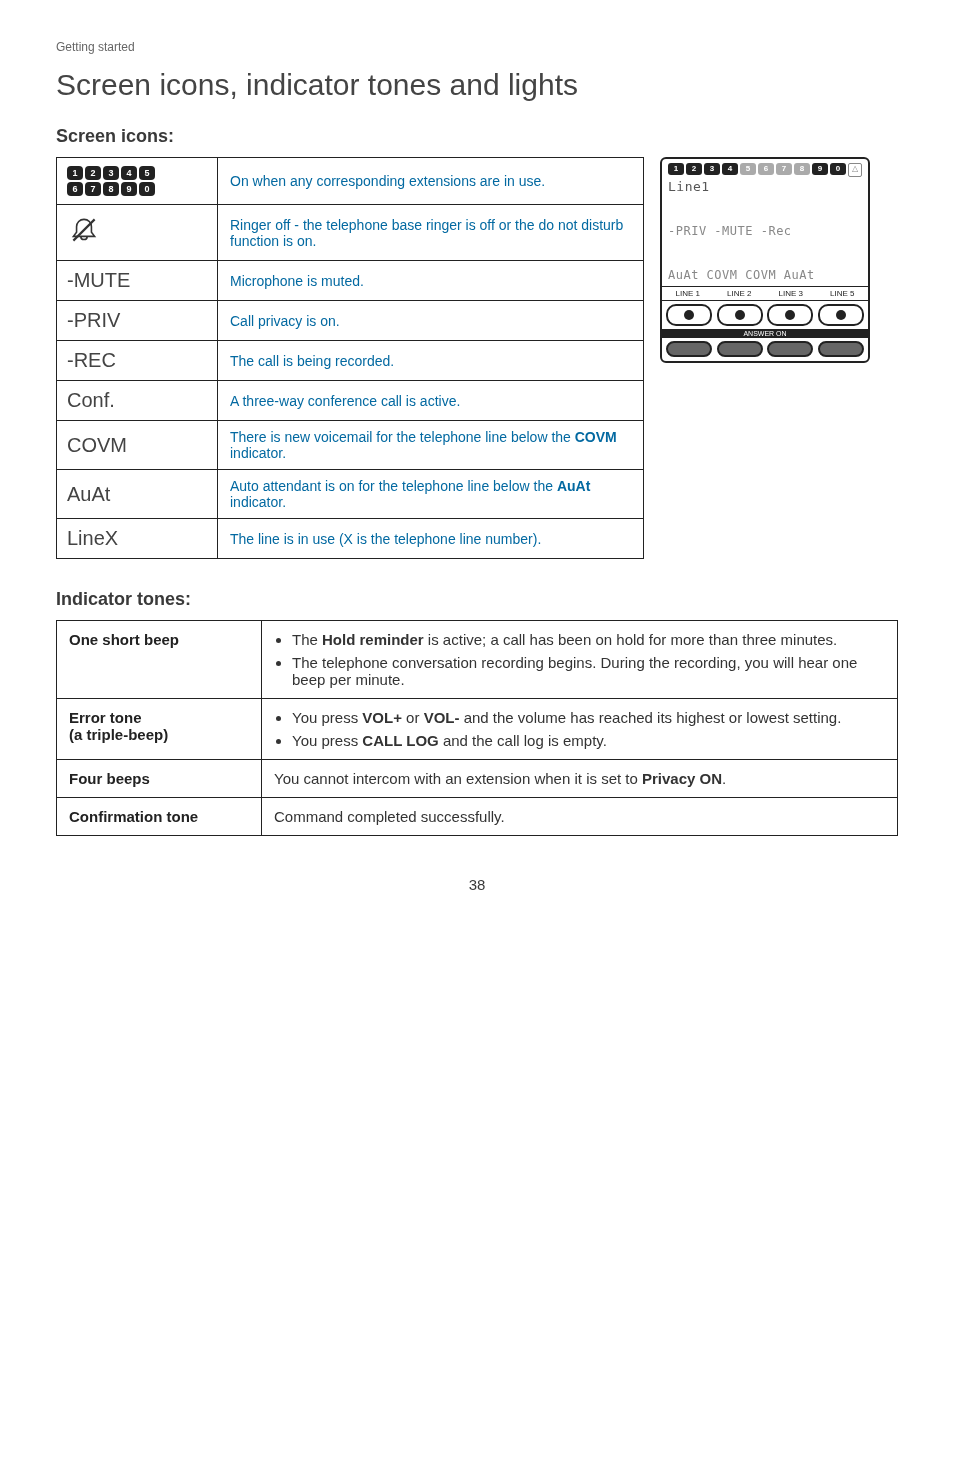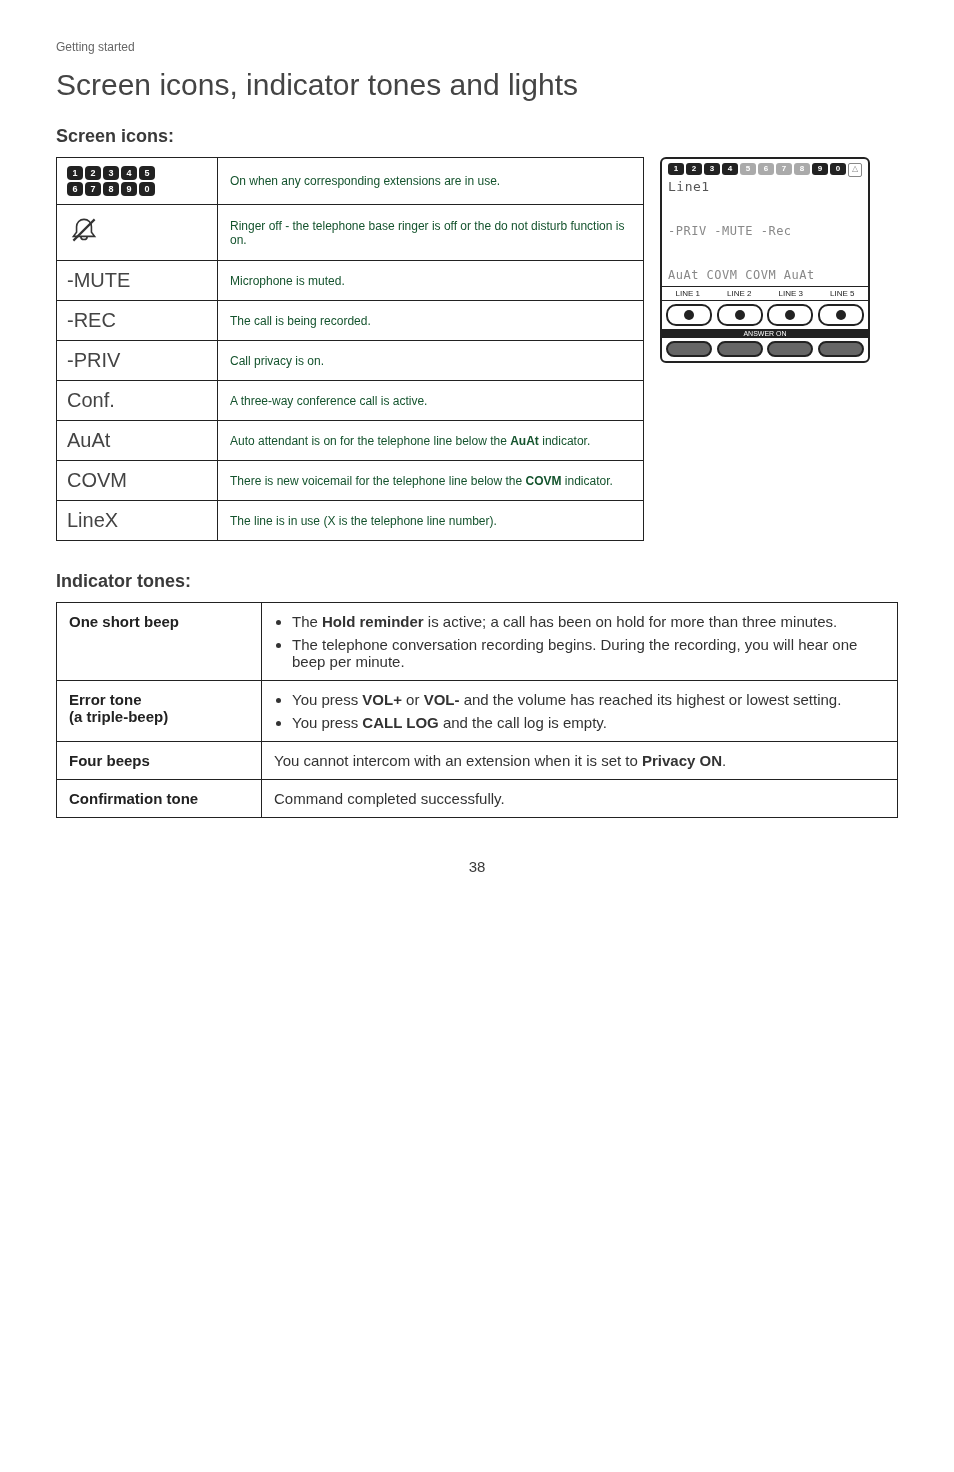--- a/index.html
+++ b/index.html
@@ -45,22 +45,22 @@
   }
   .icons-table td.k {
     width: 140px;
     padding: 8px 10px;
     font-size: 20px;
     font-weight: 400;
     color: #444;
   }
   .icons-table td.v {
     padding: 8px 12px;
-    font-size: 12px;
-    color: #14532d;
+    font-size: 14px;
+    color: #0369a1;
   }
   .ext-icon {
     display: flex;
     flex-direction: column;
     gap: 2px;
   }
   .ext-icon .row {
     display: flex;
     gap: 2px;
   }
@@ -262,38 +262,38 @@
                   <path d="M13 22a3 3 0 006 0" fill="none" stroke="#333" stroke-width="1.5"></path>
                   <line x1="6" y1="26" x2="26" y2="6" stroke="#333" stroke-width="2"></line>
                 </svg></span></td>
             <td class="v">Ringer off - the telephone base ringer is off or the do not disturb function is on.</td>
           </tr>
           <tr>
             <td class="k">-MUTE</td>
             <td class="v">Microphone is muted.</td>
           </tr>
           <tr>
+            <td class="k">-PRIV</td>
+            <td class="v">Call privacy is on.</td>
+          </tr>
+          <tr>
             <td class="k">-REC</td>
             <td class="v">The call is being recorded.</td>
           </tr>
           <tr>
-            <td class="k">-PRIV</td>
-            <td class="v">Call privacy is on.</td>
-          </tr>
-          <tr>
             <td class="k">Conf.</td>
             <td class="v">A three-way conference call is active.</td>
           </tr>
           <tr>
+            <td class="k">COVM</td>
+            <td class="v">There is new voicemail for the telephone line below the <b>COVM</b> indicator.</td>
+          </tr>
+          <tr>
             <td class="k">AuAt</td>
             <td class="v">Auto attendant is on for the telephone line below the <b>AuAt</b> indicator.</td>
-          </tr>
-          <tr>
-            <td class="k">COVM</td>
-            <td class="v">There is new voicemail for the telephone line below the <b>COVM</b> indicator.</td>
           </tr>
           <tr>
             <td class="k">LineX</td>
             <td class="v">The line is in use (X is the telephone line number).</td>
           </tr>
         </tbody>
     </table>
 
     <div class="display-box">
       <div class="lcd">

